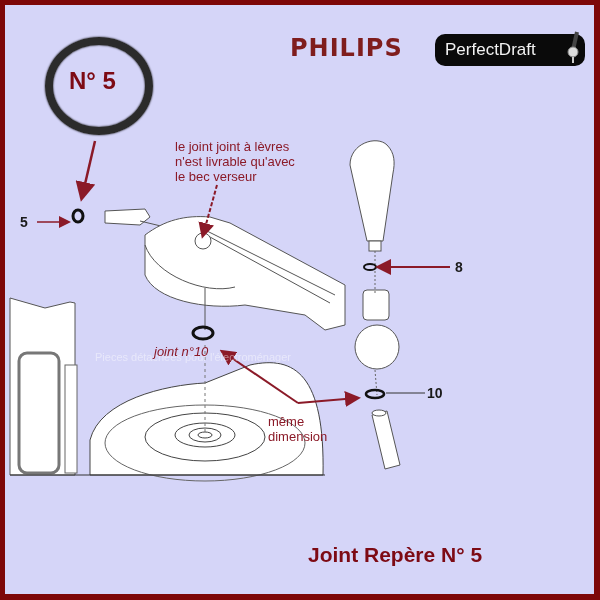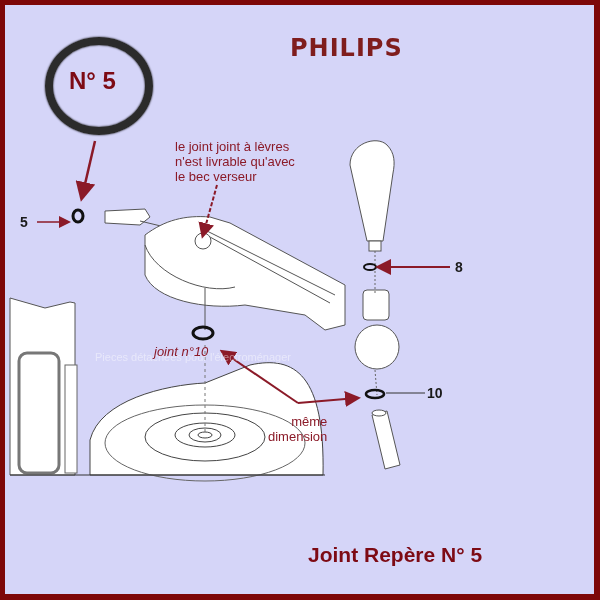--- a/index.html
+++ b/index.html
@@ -88,30 +88,38 @@
     <polyline points="293,398 218,347" fill="none" stroke="#8b1a28" stroke-width="2" marker-end="url(#ah)"></polyline>
     <polyline points="293,398 352,393" fill="none" stroke="#8b1a28" stroke-width="2" marker-end="url(#ah)"></polyline>
   </svg>
 
   <div class="watermark-sub">Pieces détachées pour l'électroménager</div>
 
   <div class="ring-title"></div>
   <div class="ring-label">N° 5</div>
 
   <div class="philips">PHILIPS</div>
+  <div class="pd-badge">
+    <span class="pd-text">PerfectDraft</span>
+    <svg class="abs" style="left:130px;top:-4px" width="18" height="36">
+      <line x1="12" y1="2" x2="8" y2="20" stroke="#444" stroke-width="4"></line>
+      <circle cx="8" cy="22" r="5" fill="#ddd" stroke="#888"></circle>
+      <line x1="8" y1="27" x2="8" y2="33" stroke="#ccc" stroke-width="2"></line>
+    </svg>
+  </div>
 
   <div class="note" style="left:170px;top:134px;">
     <div>le joint joint à lèvres</div>
     <div>n'est livrable qu'avec</div>
     <div>le bec verseur</div>
   </div>
 
   <div class="note" style="left:149px;top:339px;font-style:italic;">joint n°10</div>
 
-  <div class="note" style="left:263px;top:409px;text-align:right;">
+  <div class="note" style="left:263px;top:409px;">
     <div>même</div>
     <div>dimension</div>
   </div>
 
   <div class="num" style="left:15px;top:209px;">5</div>
   <div class="num" style="left:450px;top:254px;">8</div>
   <div class="num" style="left:422px;top:380px;">10</div>
 
   <div class="caption">Joint Repère N° 5</div>
 </div>

